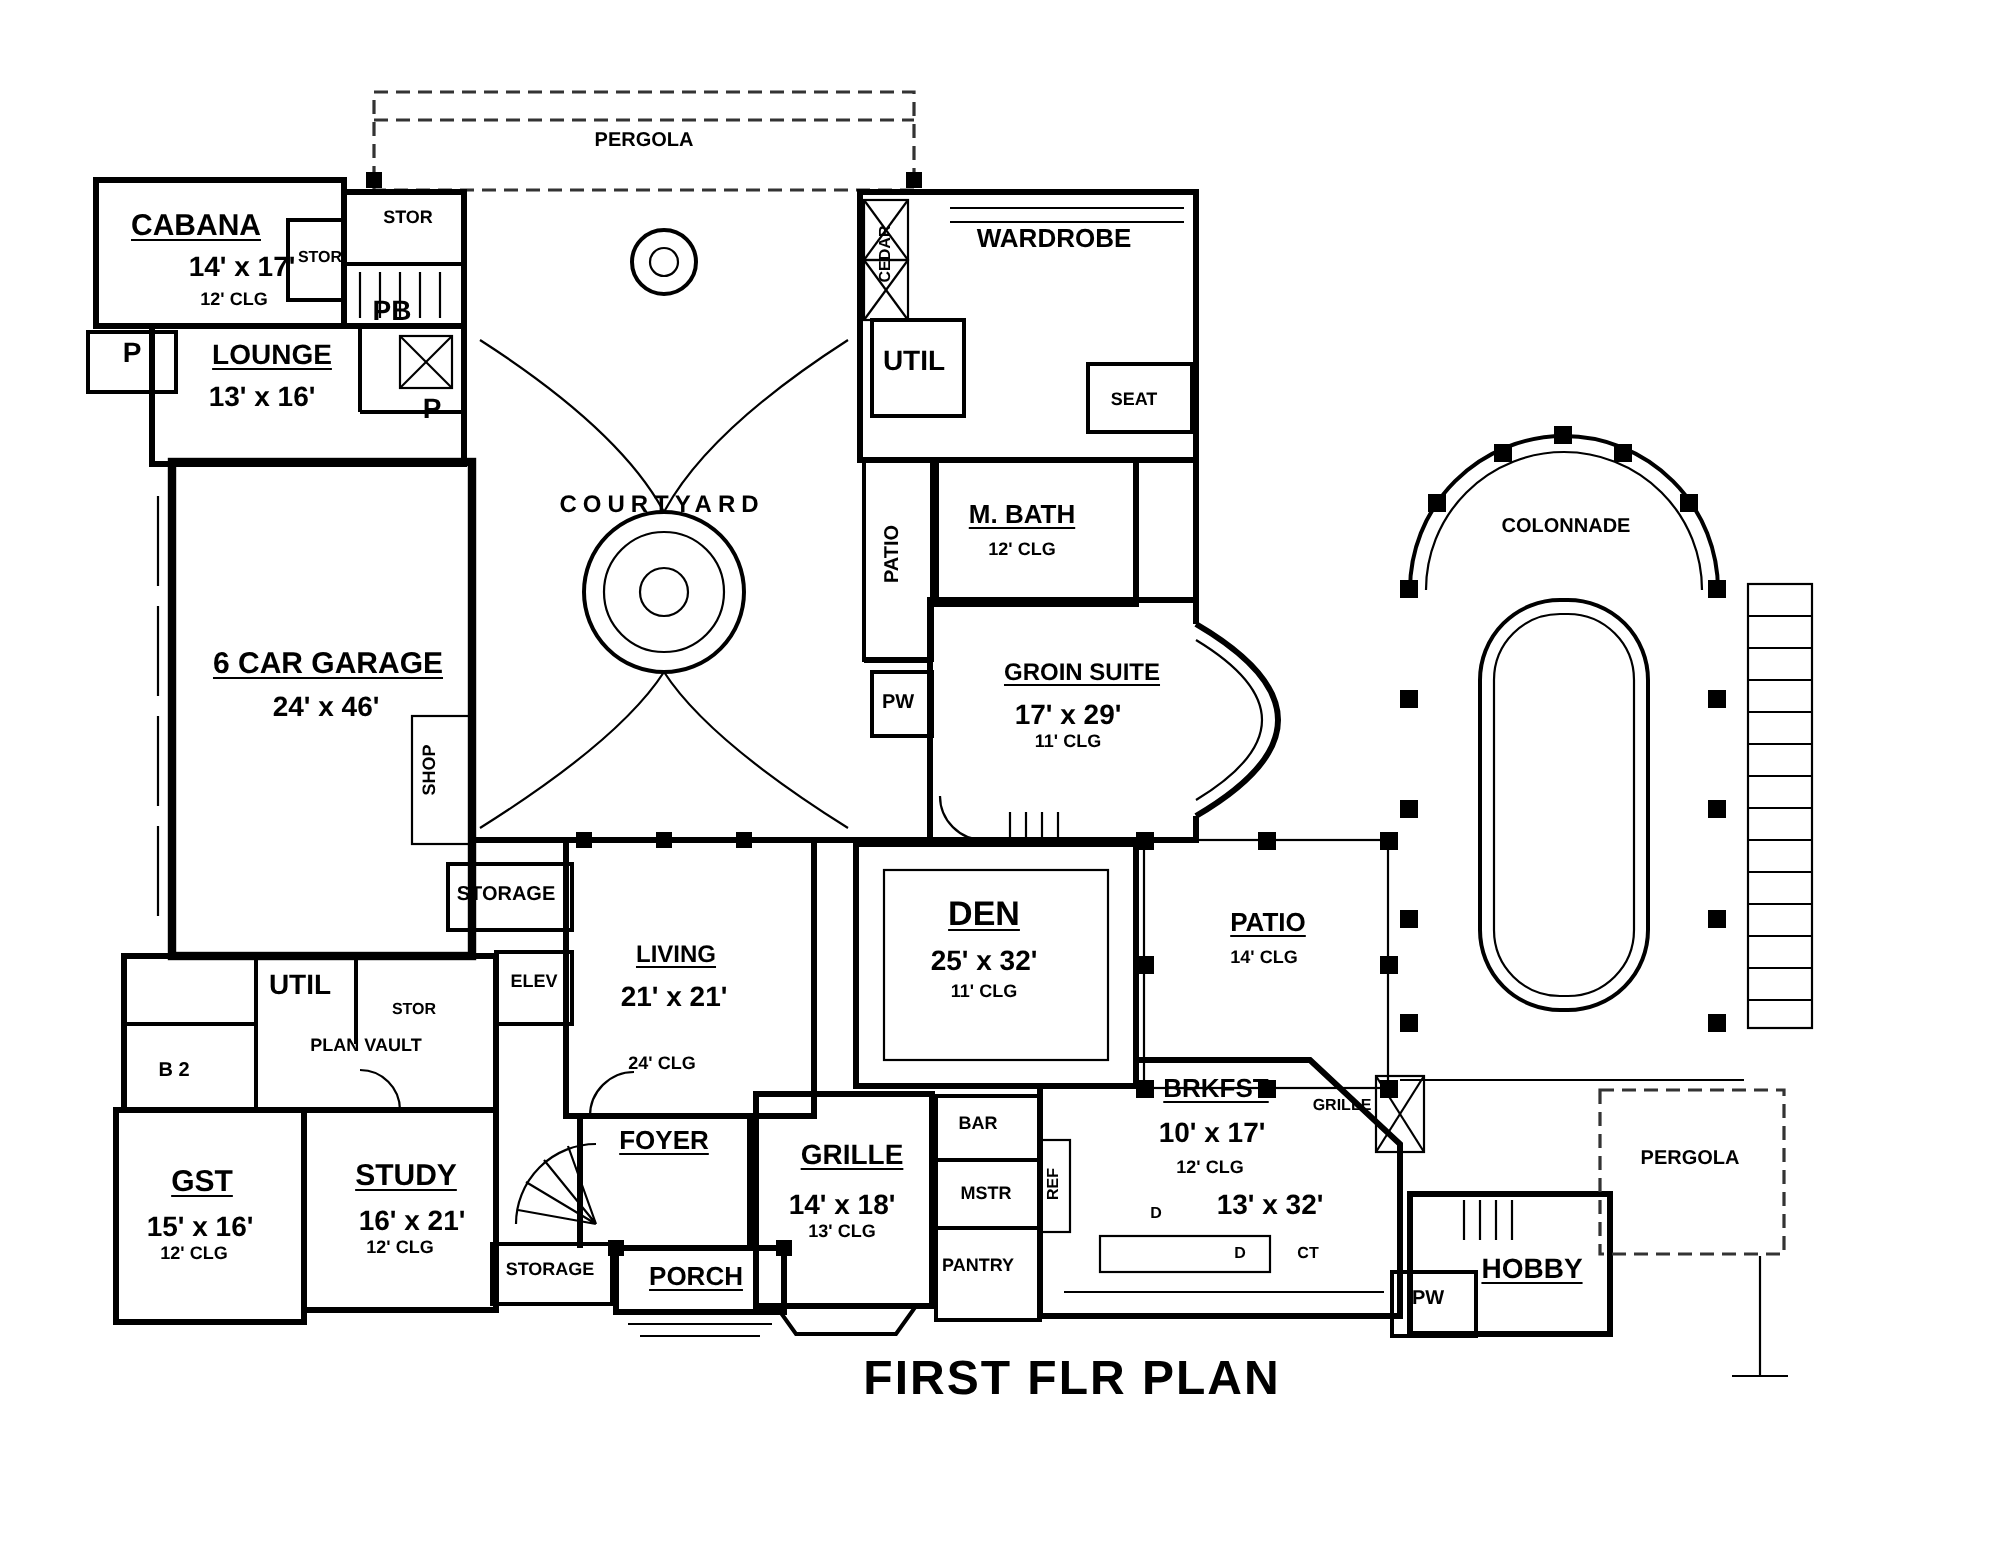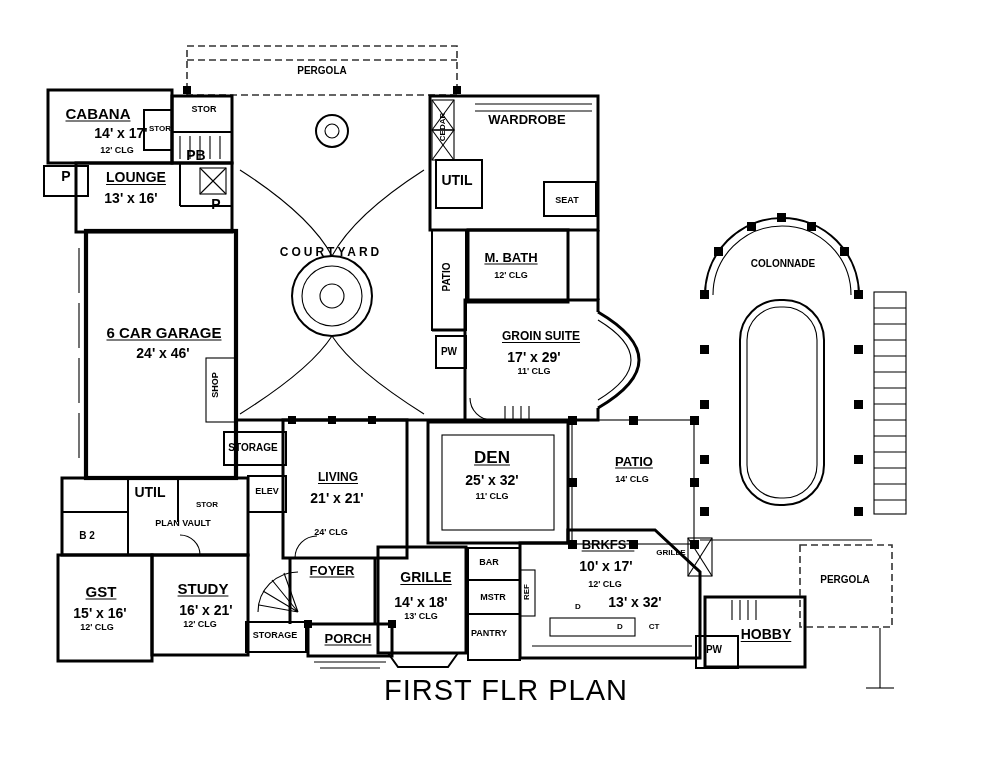--- a/index.html
+++ b/index.html
@@ -7,21 +7,21 @@
         font-family:"Liberation Sans",sans-serif;overflow:hidden;}
   svg.draw{position:absolute;left:0;top:0;}
   .wl{stroke:#000000;fill:none;}
   .s4{stroke-width:4.2;} .s3{stroke-width:3;} .s2{stroke-width:2;} .s1{stroke-width:1.1;}
   .dsh{stroke:#333333;stroke-width:1.6;stroke-dasharray:7 4;fill:none;}
   .blk{fill:#000000;stroke:none;}
   .lbl{position:absolute;transform:translate(-50%,-50%);color:#000;font-weight:700;
        white-space:nowrap;text-align:center;line-height:1;}
   .vert{transform:translate(-50%,-50%) rotate(-90deg);}
   .u{text-decoration:underline;text-underline-offset:2px;}
-  .f23{font-size:29px;letter-spacing:1px;font-weight:400;}
+  .f23{font-size:24px;letter-spacing:1px;font-weight:700;margin-left:30px;}
   .f17{font-size:17px;} .f16{font-size:12px;} .f15{font-size:15px;} .f14{font-size:14px;}
   .f13{font-size:13px;} .f11{font-size:14px;} .f10{font-size:10px;} .f9{font-size:9px;} .f8{font-size:8px;}
   .sp{letter-spacing:3px;}
 </style>
 </head>
 <body>
 
 <div class="plan">
 
   <svg class="draw" width="1000" height="773" viewBox="0 0 1000 773">

